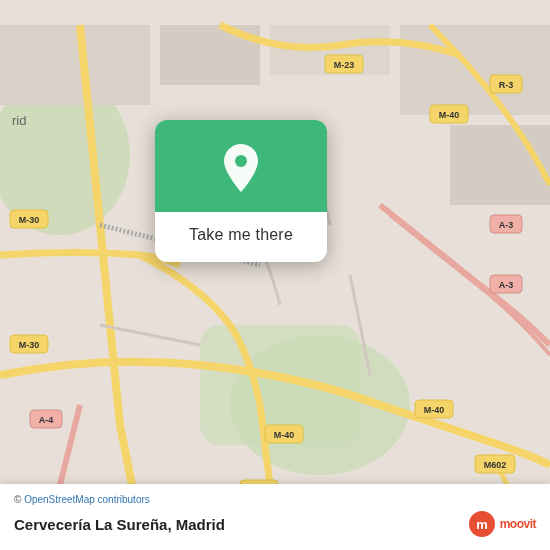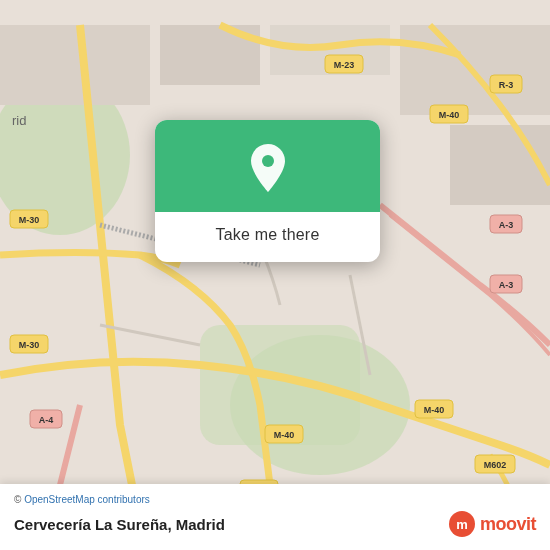--- a/index.html
+++ b/index.html
@@ -24,21 +24,21 @@
       position: absolute;
       top: 0; left: 0;
       width: 100%; height: 100%;
     }
 
     
     #location-card {
       position: absolute;
       top: 120px;
       left: 155px;
-      width: 225px;
+      width: 172px;
       background: white;
       border-radius: 12px;
       box-shadow: 0 4px 20px rgba(0,0,0,0.3);
       display: flex;
       flex-direction: column;
       align-items: center;
       overflow: hidden;
     }
 
     #card-green-top {
@@ -114,21 +114,21 @@
       align-items: center;
       gap: 4px;
     }
 
     #moovit-icon {
       width: 28px;
       height: 28px;
     }
 
     #moovit-text {
-      font-size: 18px;
+      font-size: 12px;
       font-weight: 700;
       color: #e84e34;
       letter-spacing: -0.5px;
     }
   </style>
 </head>
 <body>
 
 <div id="map-container">
 

